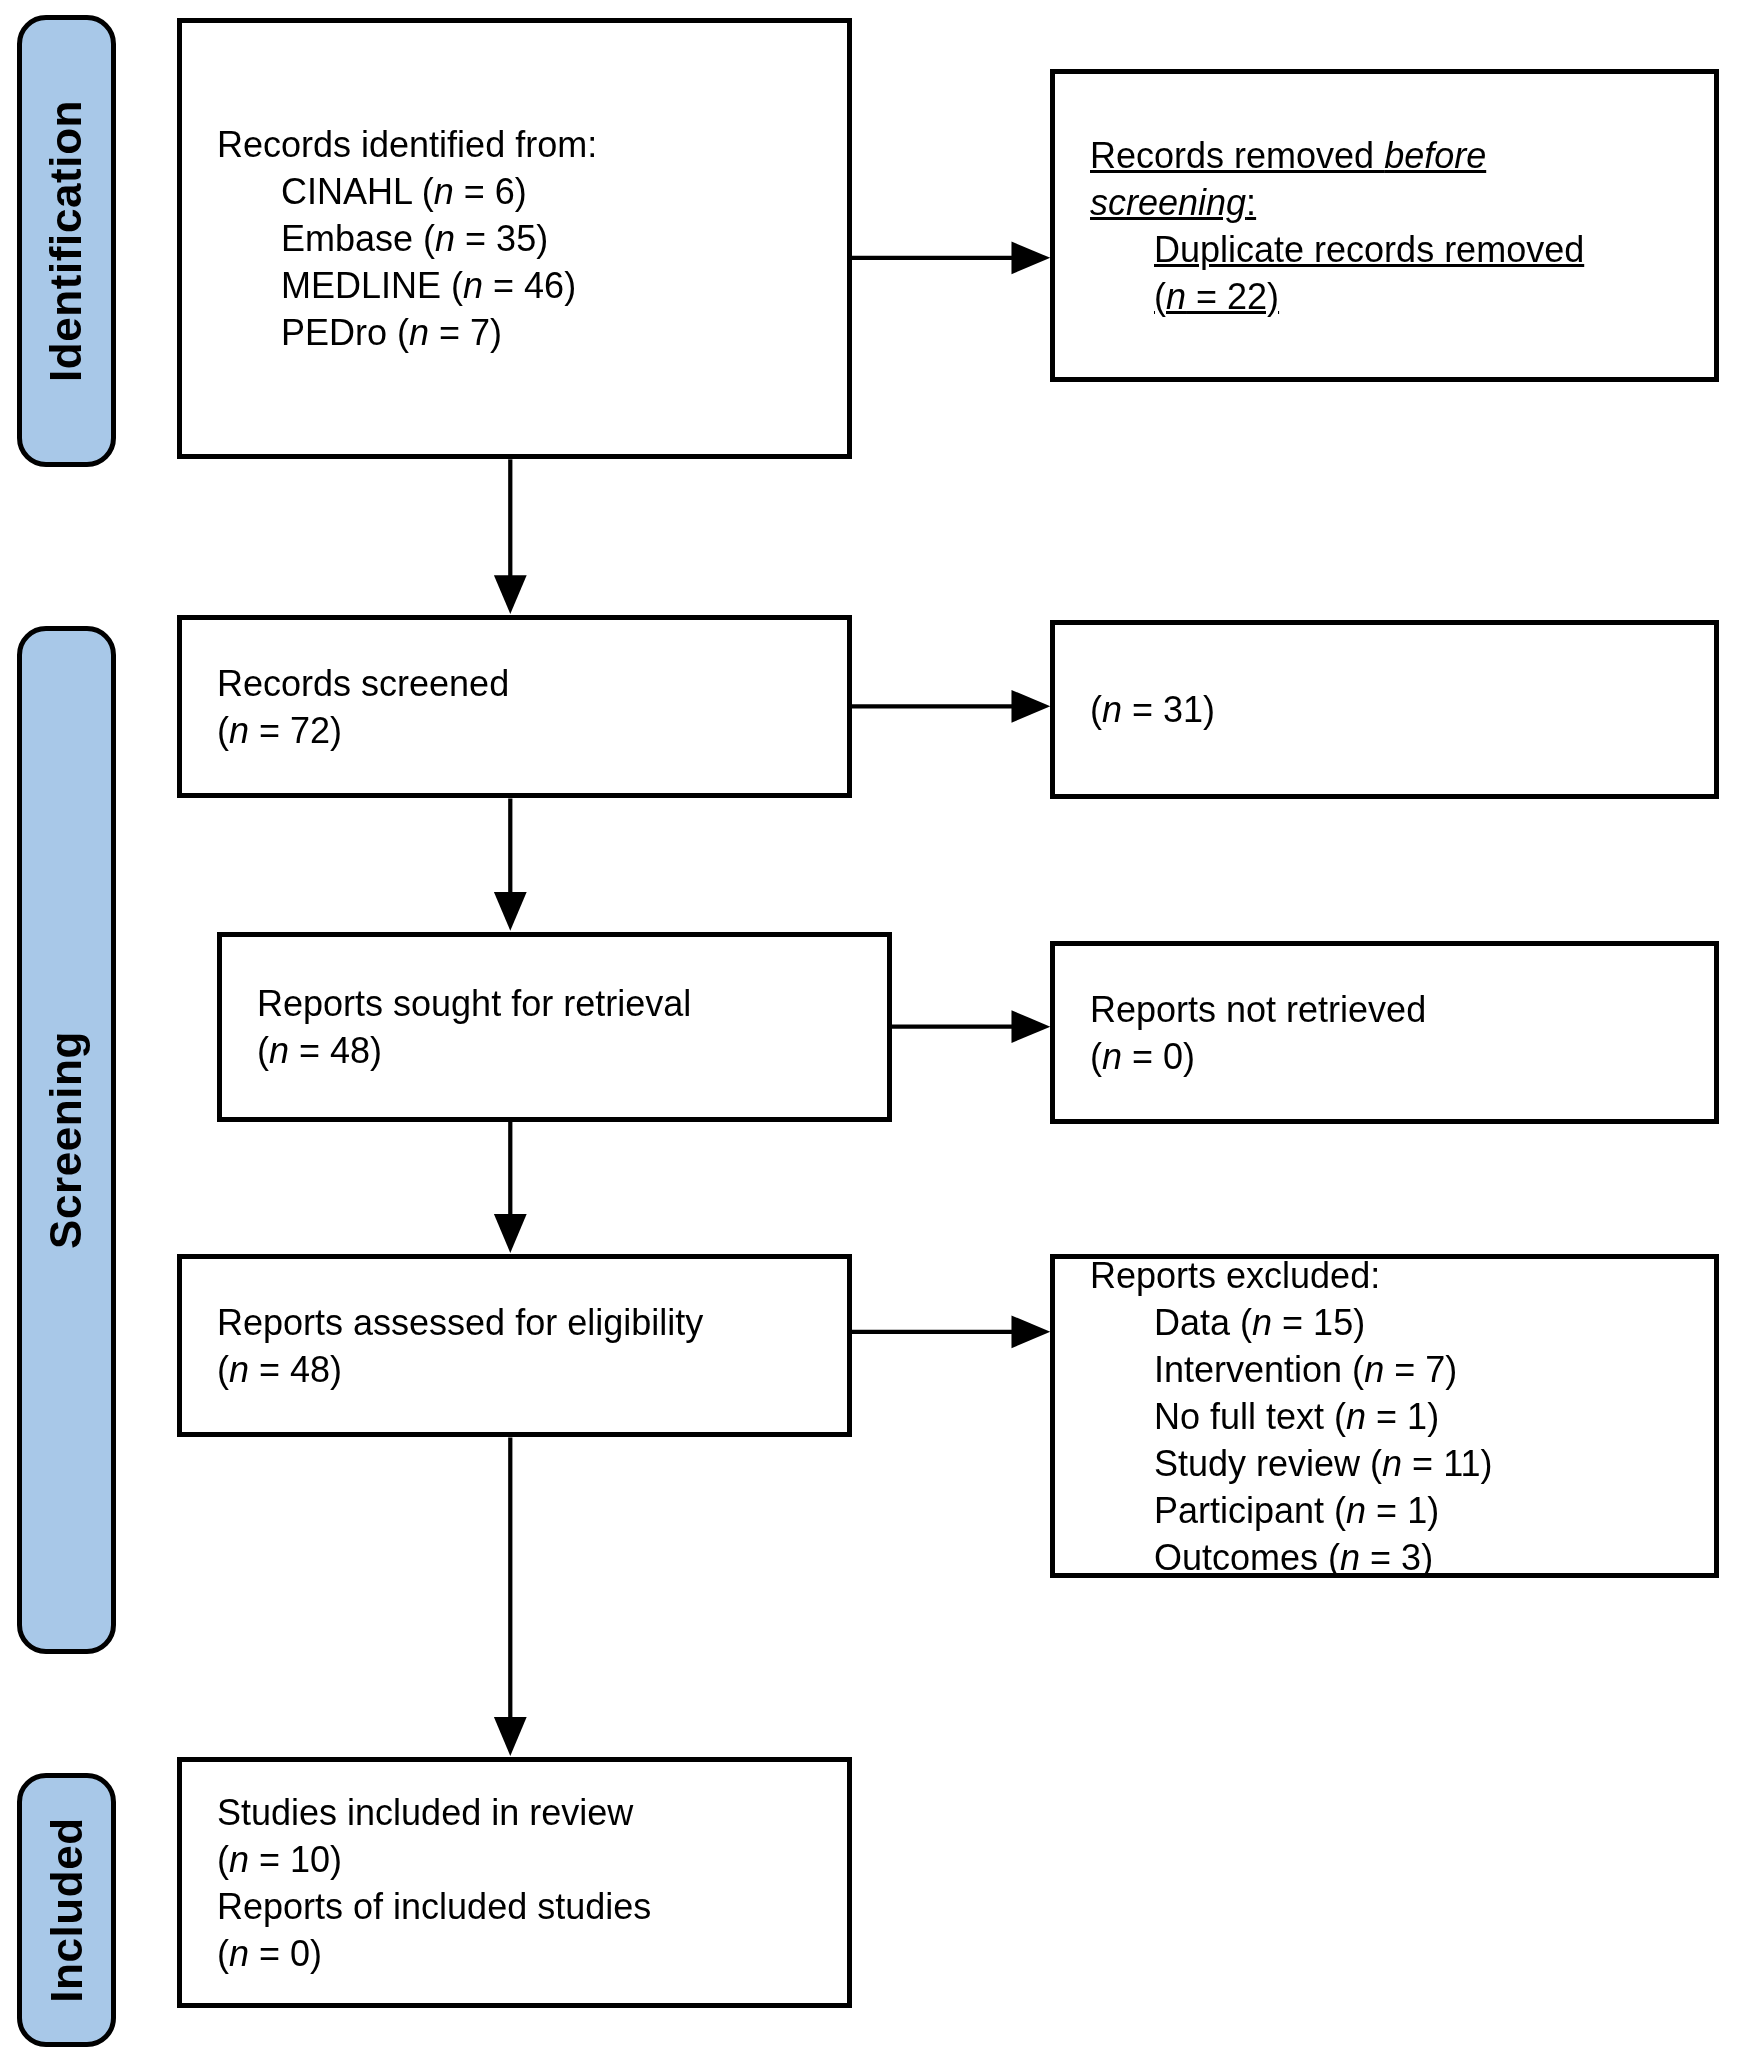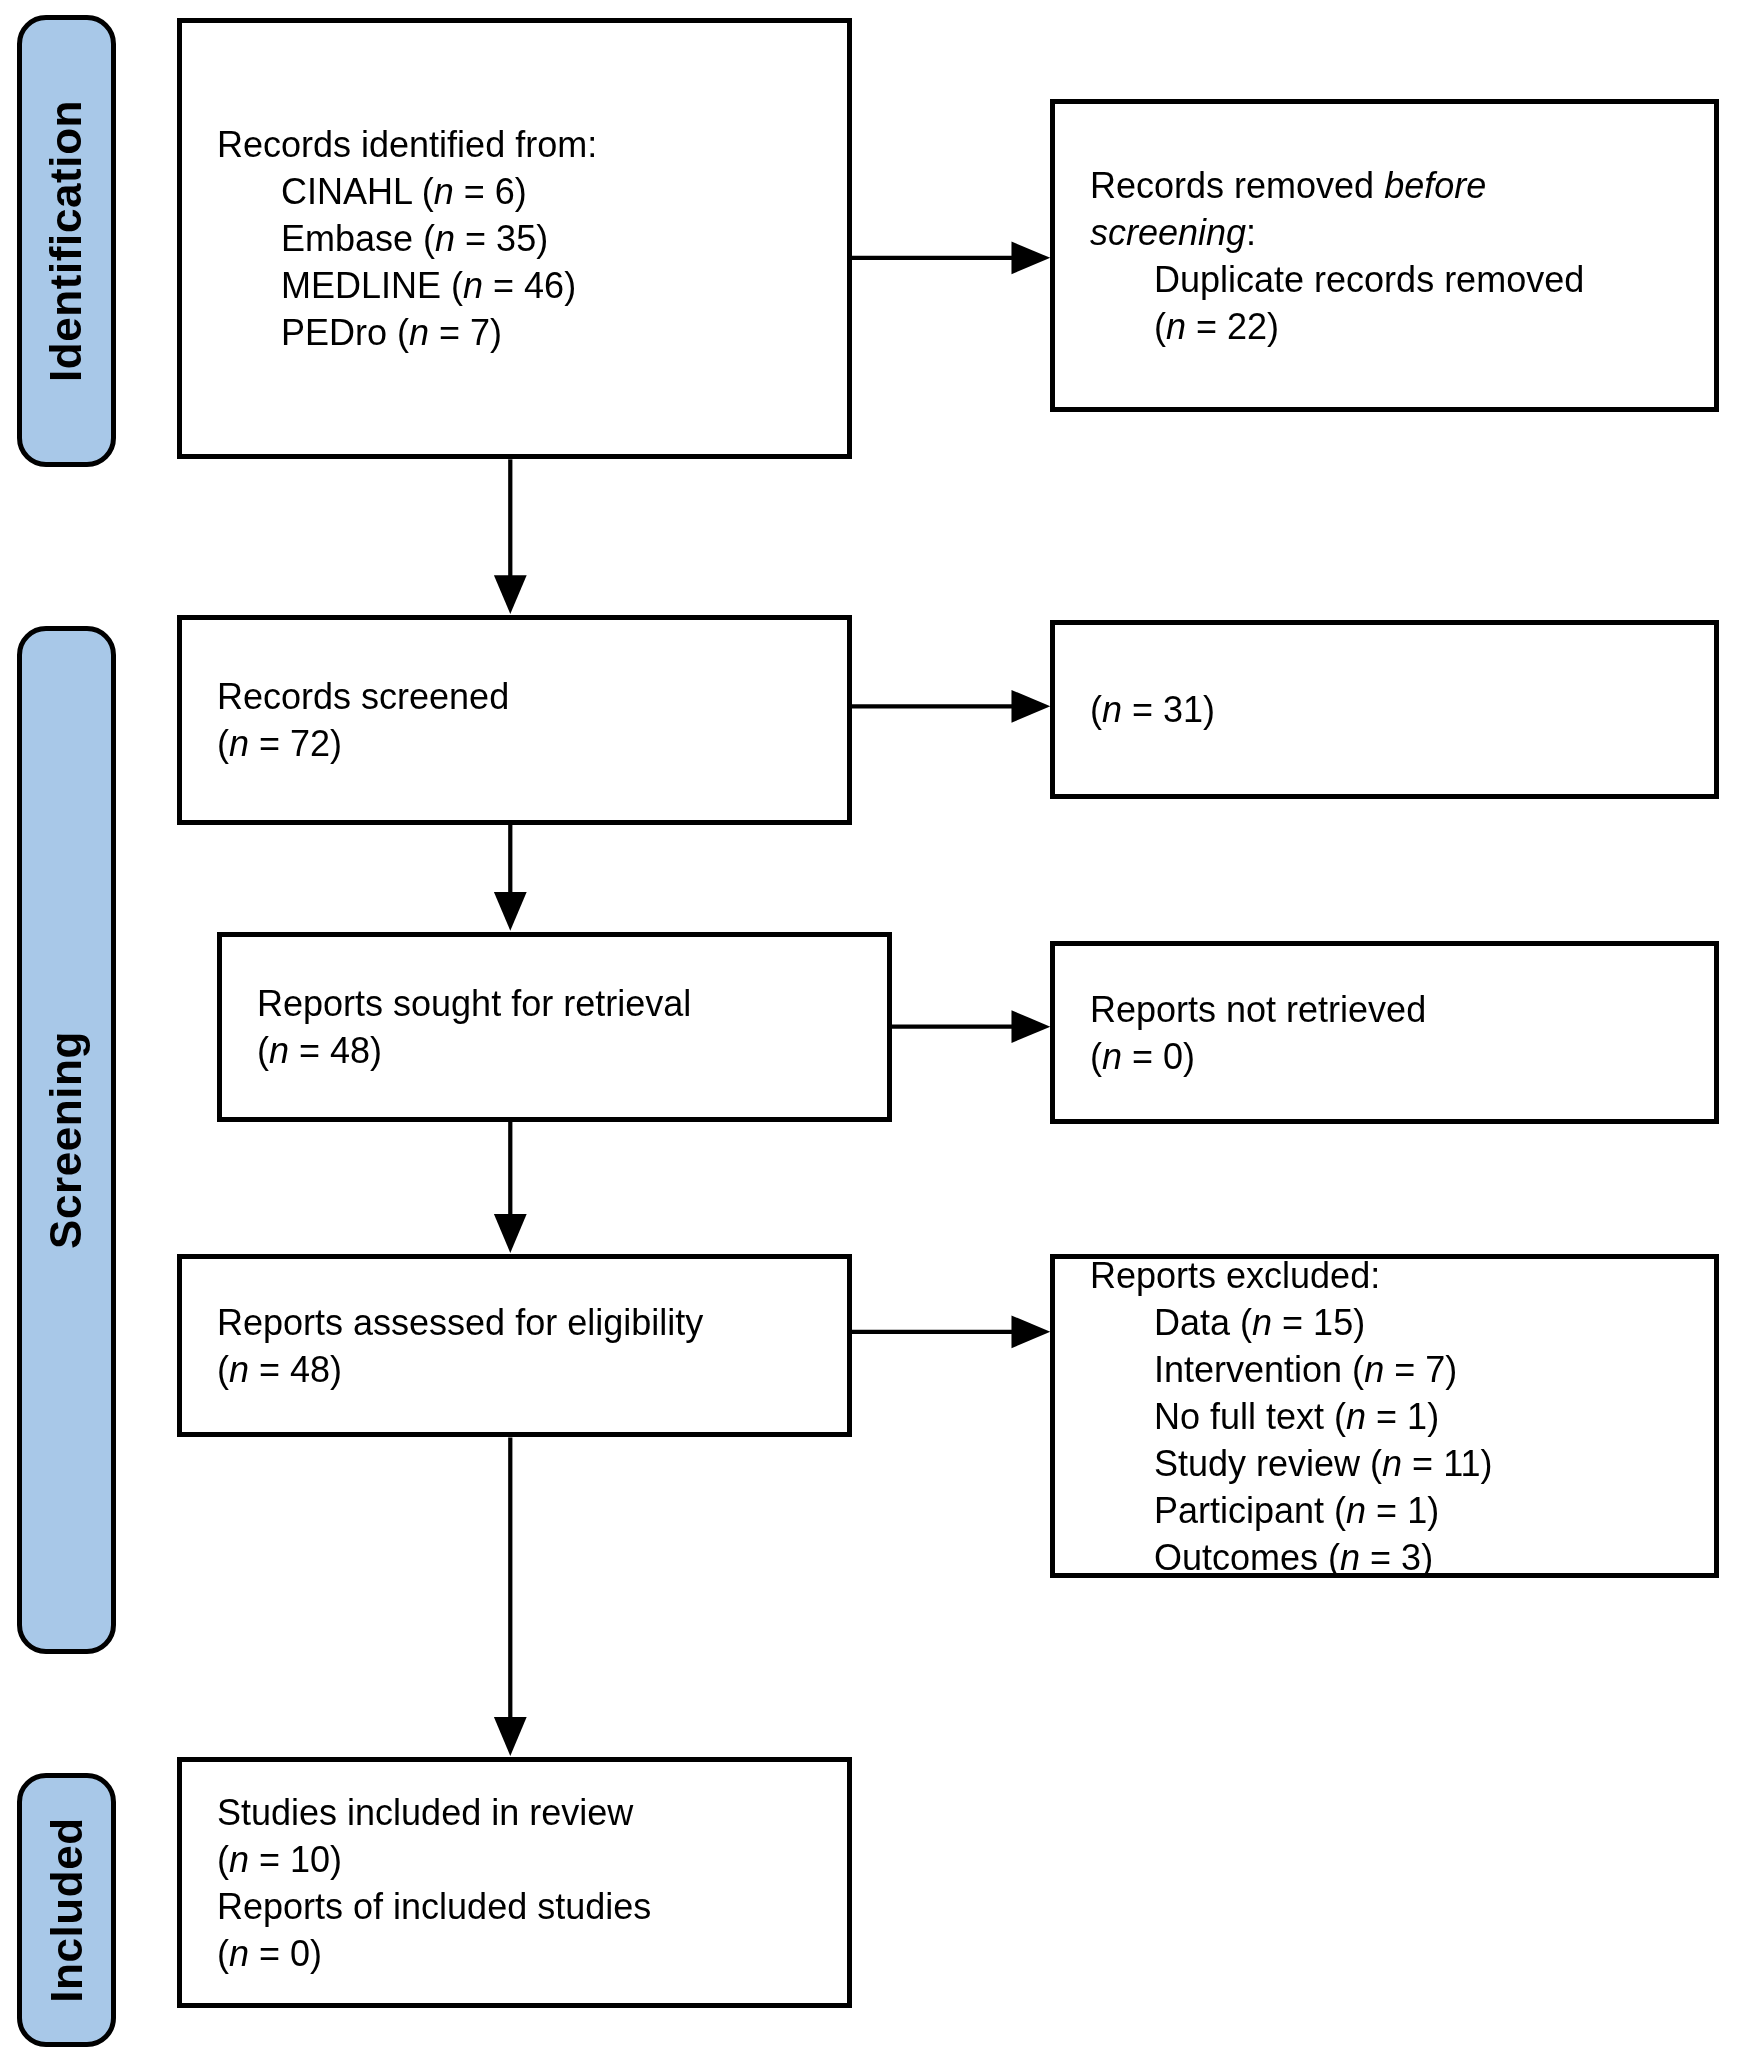--- a/index.html
+++ b/index.html
@@ -47,22 +47,22 @@
   }
   .box .line{white-space:nowrap;}
   .box .line.indent{padding-left:64px;}
   .box i{font-style:italic;}
 
   #stage-identification{left:17px;top:14.6px;width:99px;height:452px;}
   #stage-screening{left:17px;top:626px;width:99px;height:1028px;}
   #stage-included{left:17px;top:1773px;width:99px;height:274px;}
 
   #box-records-identified{left:177px;top:18px;width:675px;height:441px;}
-  #box-records-removed{left:1050px;top:99px;width:669px;height:313px;}
-  #box-records-screened{left:177px;top:615px;width:675px;height:210px;}
+  #box-records-removed{left:1050px;top:69px;width:669px;height:313px;text-decoration:underline;}
+  #box-records-screened{left:177px;top:615px;width:675px;height:183px;}
   #box-records-excluded{left:1050px;top:620px;width:669px;height:179px;}
   #box-reports-sought{left:177px;top:932px;width:675px;height:190px;margin-left:40px;}
   #box-reports-not-retrieved{left:1050px;top:941px;width:669px;height:183px;}
   #box-reports-assessed{left:177px;top:1254px;width:675px;height:183px;}
   #box-reports-excluded{left:1050px;top:1254px;width:669px;height:324px;}
   #box-studies-included{left:177px;top:1757px;width:675px;height:251px;}
 </style>
 </head>
 <body>
 

